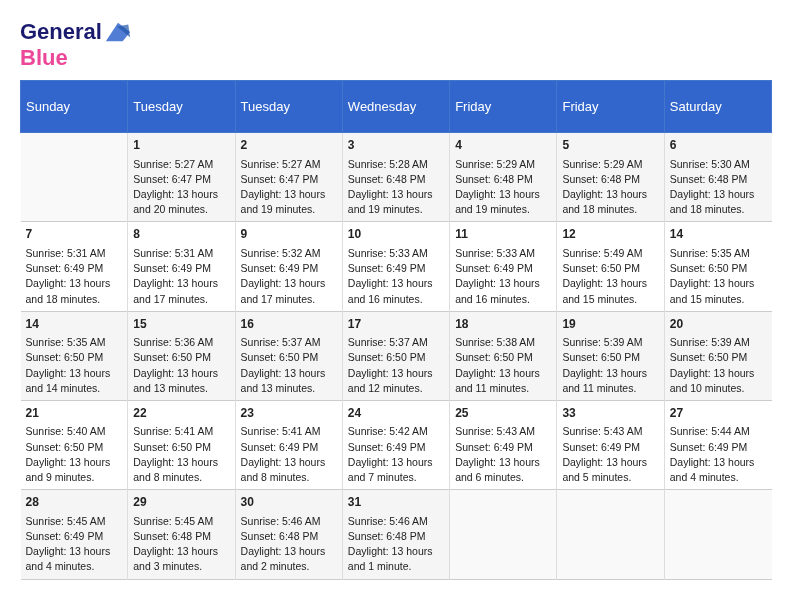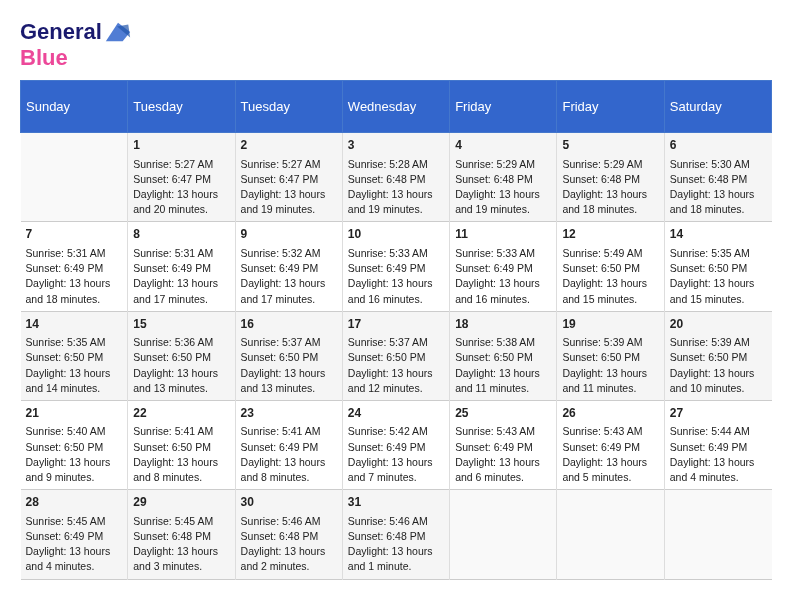--- a/index.html
+++ b/index.html
@@ -158,21 +158,21 @@
           <td><span class="day-num">18</span><span>Sunrise: 5:38 AM</span><br><span>Sunset: 6:50 PM</span><br><span>Daylight: 13 hours and 11 minutes.</span></td>
           <td><span class="day-num">19</span><span>Sunrise: 5:39 AM</span><br><span>Sunset: 6:50 PM</span><br><span>Daylight: 13 hours and 11 minutes.</span></td>
           <td><span class="day-num">20</span><span>Sunrise: 5:39 AM</span><br><span>Sunset: 6:50 PM</span><br><span>Daylight: 13 hours and 10 minutes.</span></td>
         </tr>
         <tr>
           <td><span class="day-num">21</span><span>Sunrise: 5:40 AM</span><br><span>Sunset: 6:50 PM</span><br><span>Daylight: 13 hours and 9 minutes.</span></td>
           <td><span class="day-num">22</span><span>Sunrise: 5:41 AM</span><br><span>Sunset: 6:50 PM</span><br><span>Daylight: 13 hours and 8 minutes.</span></td>
           <td><span class="day-num">23</span><span>Sunrise: 5:41 AM</span><br><span>Sunset: 6:49 PM</span><br><span>Daylight: 13 hours and 8 minutes.</span></td>
           <td><span class="day-num">24</span><span>Sunrise: 5:42 AM</span><br><span>Sunset: 6:49 PM</span><br><span>Daylight: 13 hours and 7 minutes.</span></td>
           <td><span class="day-num">25</span><span>Sunrise: 5:43 AM</span><br><span>Sunset: 6:49 PM</span><br><span>Daylight: 13 hours and 6 minutes.</span></td>
-          <td><span class="day-num">26</span><span>Sunrise: 5:43 AM</span><br><span>Sunset: 6:49 PM</span><br><span>Daylight: 13 hours and 5 minutes.</span></td>
+          <td><span class="day-num">33</span><span>Sunrise: 5:43 AM</span><br><span>Sunset: 6:49 PM</span><br><span>Daylight: 13 hours and 5 minutes.</span></td>
           <td><span class="day-num">27</span><span>Sunrise: 5:44 AM</span><br><span>Sunset: 6:49 PM</span><br><span>Daylight: 13 hours and 4 minutes.</span></td>
         </tr>
         <tr>
           <td><span class="day-num">28</span><span>Sunrise: 5:45 AM</span><br><span>Sunset: 6:49 PM</span><br><span>Daylight: 13 hours and 4 minutes.</span></td>
           <td><span class="day-num">29</span><span>Sunrise: 5:45 AM</span><br><span>Sunset: 6:48 PM</span><br><span>Daylight: 13 hours and 3 minutes.</span></td>
           <td><span class="day-num">30</span><span>Sunrise: 5:46 AM</span><br><span>Sunset: 6:48 PM</span><br><span>Daylight: 13 hours and 2 minutes.</span></td>
           <td><span class="day-num">31</span><span>Sunrise: 5:46 AM</span><br><span>Sunset: 6:48 PM</span><br><span>Daylight: 13 hours and 1 minute.</span></td>
           <td class="empty"></td>
           <td class="empty"></td>
           <td class="empty"></td>

